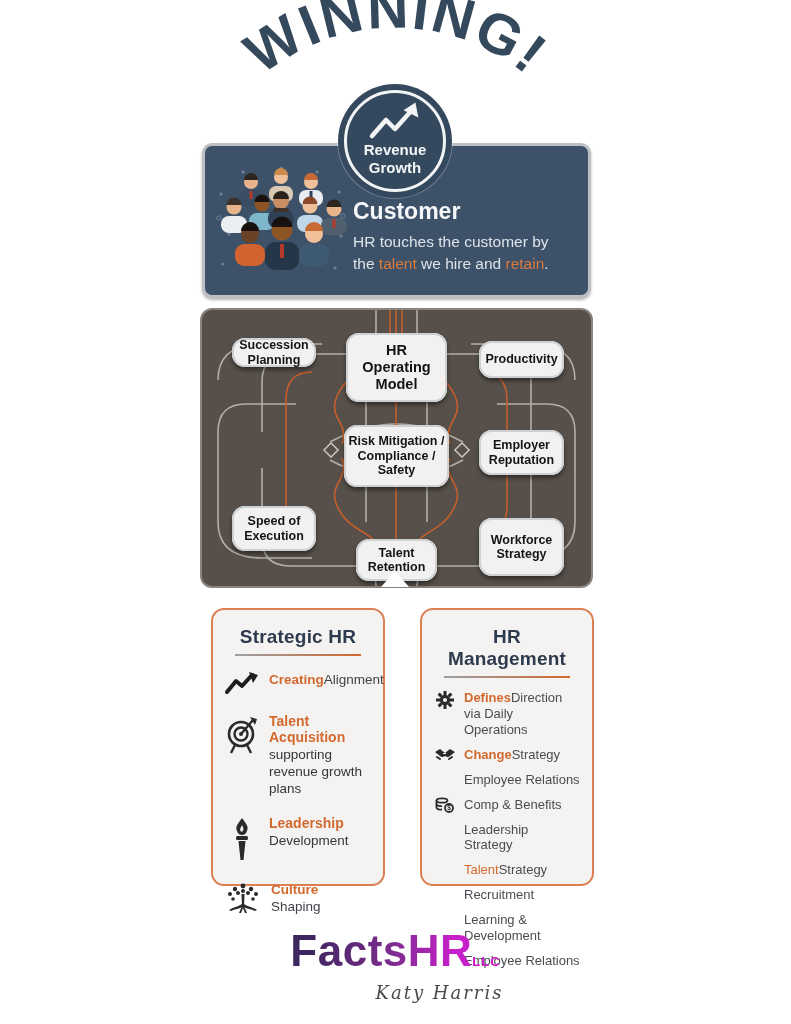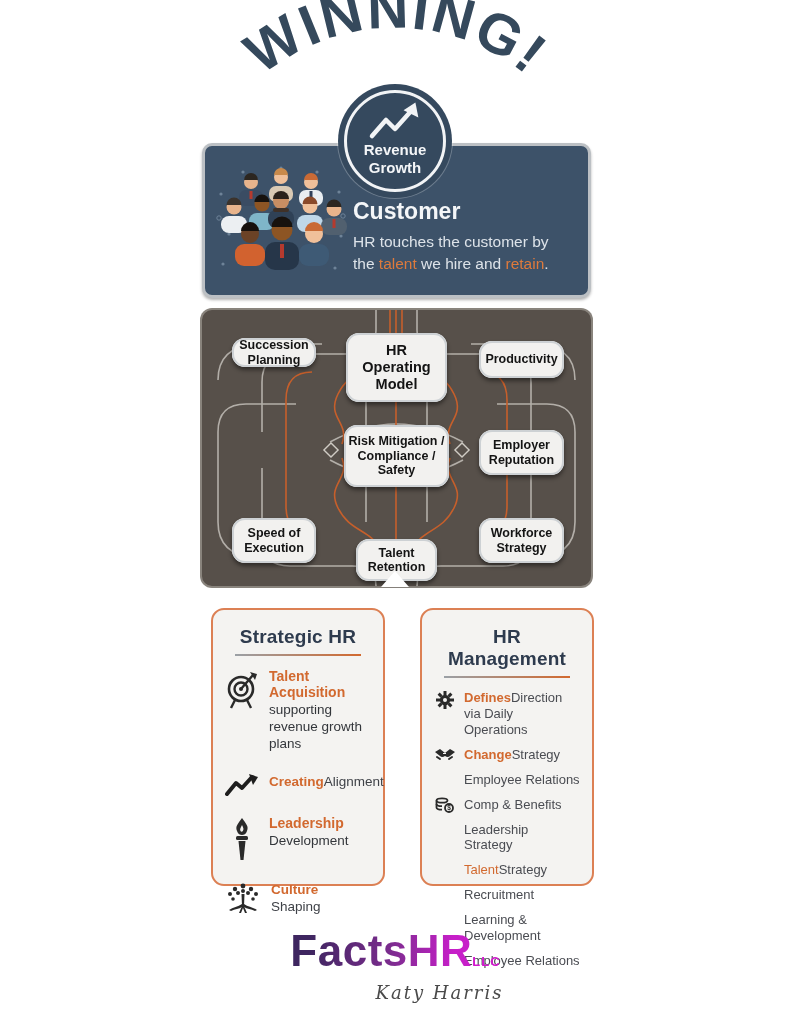--- a/index.html
+++ b/index.html
@@ -214,56 +214,56 @@
         <path d="M248 148 C240 170 264 174 252 198 C240 222 222 218 209 240"></path>
         <path d="M110 62 Q84 62 84 90 V196 Q84 224 110 224"></path>
         <path d="M279 62 Q305 62 305 90 V196 Q305 224 279 224"></path>
       </g>
     </svg>
     <div class="node" style="left:30px;top:28px;width:84px;height:29px;">Succession Planning</div>
     <div class="node node-center" style="left:144px;top:23px;width:101px;height:69px;">HR Operating Model</div>
     <div class="node" style="left:277px;top:31px;width:85px;height:37px;">Productivity</div>
     <div class="node" style="left:142px;top:115px;width:105px;height:62px;">Risk Mitigation / Compliance / Safety</div>
     <div class="node" style="left:277px;top:120px;width:85px;height:45px;">Employer Reputation</div>
-    <div class="node" style="left:30px;top:208px;width:84px;height:45px;">Speed of Execution</div>
+    <div class="node" style="left:30px;top:196px;width:84px;height:45px;">Speed of Execution</div>
     <div class="node" style="left:154px;top:229px;width:81px;height:42px;">Talent Retention</div>
-    <div class="node" style="left:277px;top:208px;width:85px;height:45px;">Workforce Strategy</div>
+    <div class="node" style="left:277px;top:208px;width:85px;height:58px;">Workforce Strategy</div>
   </div>
   <div class="up-arrow"></div>
 
   <div class="card card-strategic">
     <div class="card-header">Strategic HR</div>
     <div class="card-underline"></div>
+
+    <div class="s-item">
+      <span class="s-icon">
+        <svg width="34" height="26" viewBox="0 0 34 26">
+            <polyline points="2,22 11,11 17,16 27,5" fill="none" stroke="#1E1E1E" stroke-width="4" stroke-linecap="round" stroke-linejoin="round"></polyline>
+            <polygon points="24,2 33,5 28,13" fill="#1E1E1E"></polygon>
+          </svg>
+      </span>
+      <span class="s-text"><span class="lead">Creating</span><span>Alignment</span></span>
+    </div>
 
     <div class="s-item">
       <span class="s-icon">
         <svg width="34" height="40" viewBox="0 0 34 40">
           <circle cx="16" cy="19" r="12" fill="none" stroke="#2A2A2A" stroke-width="2.6"></circle>
           <circle cx="16" cy="19" r="6.5" fill="none" stroke="#2A2A2A" stroke-width="2.4"></circle>
           <circle cx="16" cy="19" r="2" fill="#2A2A2A"></circle>
           <line x1="16" y1="19" x2="28" y2="5" stroke="#2A2A2A" stroke-width="2.4"></line>
           <polygon points="25,2 32,4 30,10" fill="#2A2A2A"></polygon>
           <line x1="10" y1="30" x2="6" y2="38" stroke="#2A2A2A" stroke-width="2.4"></line>
           <line x1="22" y1="30" x2="26" y2="38" stroke="#2A2A2A" stroke-width="2.4"></line>
         </svg>
       </span>
       <span>
         <div class="s-title">Talent Acquisition</div>
         <div class="s-sub">supporting revenue growth plans</div>
       </span>
-    </div>
-
-    <div class="s-item">
-      <span class="s-icon">
-        <svg width="34" height="26" viewBox="0 0 34 26">
-            <polyline points="2,22 11,11 17,16 27,5" fill="none" stroke="#1E1E1E" stroke-width="4" stroke-linecap="round" stroke-linejoin="round"></polyline>
-            <polygon points="24,2 33,5 28,13" fill="#1E1E1E"></polygon>
-          </svg>
-      </span>
-      <span class="s-text"><span class="lead">Creating</span><span>Alignment</span></span>
     </div>
 
     <div class="s-item">
       <span class="s-icon">
         <svg width="22" height="44" viewBox="0 0 22 44">
           <path d="M11 1 C15 7 18 9 16 14 C15 17 13 18 11 18 C9 18 7 17 6 14 C4 9 7 7 11 1 Z" fill="#2A2A2A"></path>
           <path d="M11 8 C12.5 11 13 12 11.8 14 C11.3 15 10 15 9.5 14 C8.6 12 9.5 11 11 8 Z" fill="#F4F3F1"></path>
           <rect x="5" y="19" width="12" height="4" rx="1.5" fill="#2A2A2A"></rect>
           <path d="M7.5 24 L14.5 24 L12.5 43 L9.5 43 Z" fill="#2A2A2A"></path>
         </svg>

